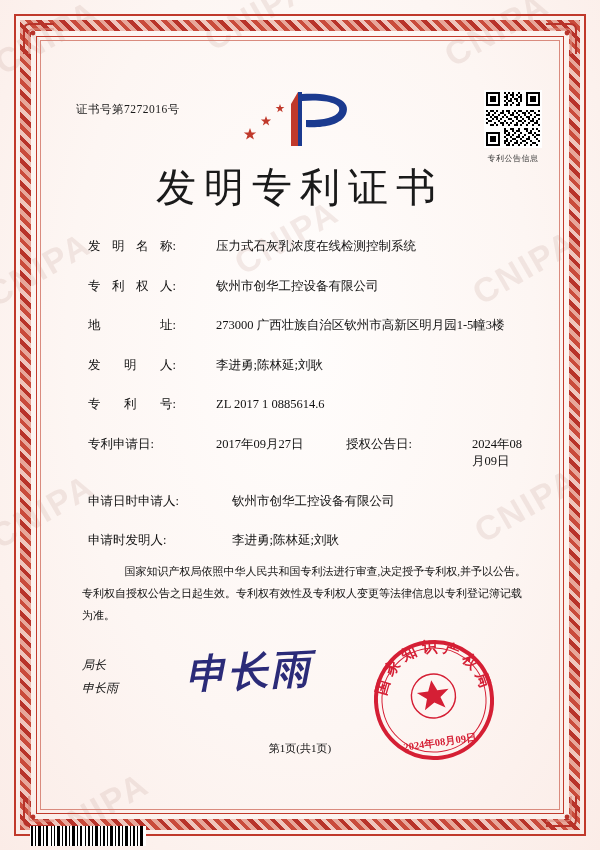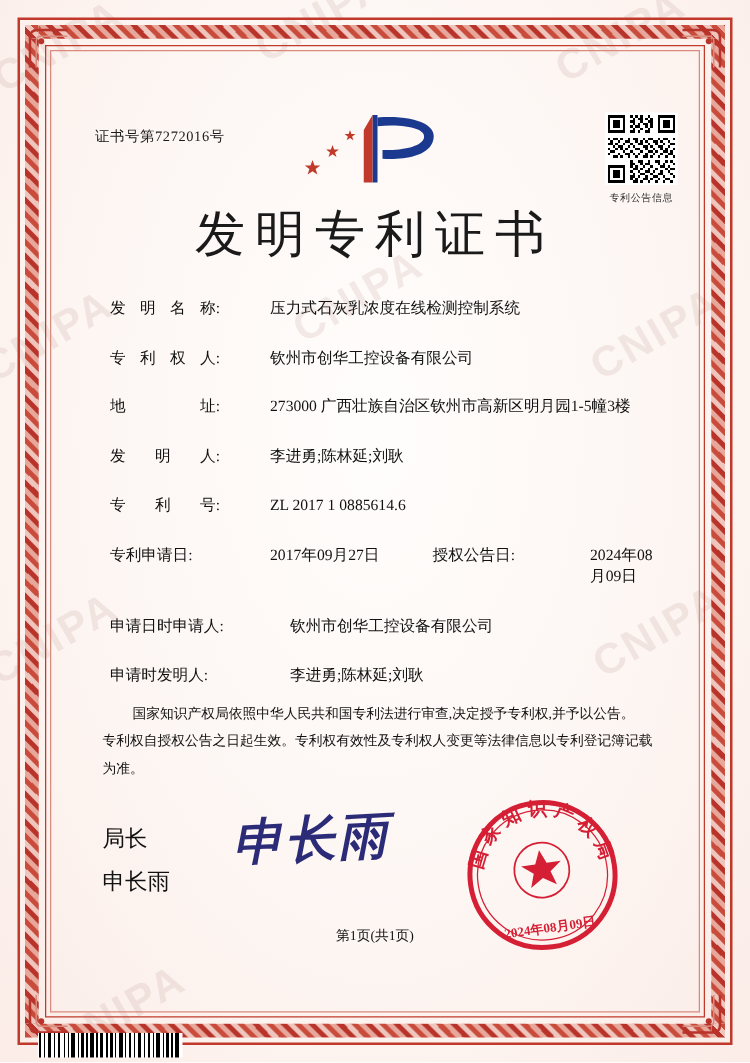--- a/index.html
+++ b/index.html
@@ -203,23 +203,24 @@
     position: absolute;
     top: 592px;
     left: 34px;
     right: 26px;
     height: 130px;
   }
   .director {
     position: absolute;
     left: 0;
     top: 14px;
-    font-size: 18px;
+    font-size: 12px;
     line-height: 1.9;
     color: #111;
+    font-style: italic;
   }
   .handwriting {
     position: absolute;
     left: 104px;
     top: 4px;
     font-size: 40px;
     color: #1a1a6e;
     font-family: "DejaVu Serif", serif;
     font-style: italic;
     font-weight: bold;
@@ -563,21 +564,21 @@
       </div>
 
       <div class="field-row">
         <div class="field-label" style="width:104px;flex:0 0 104px;">申请时发明人:</div>
         <div class="field-value">李进勇;陈林延;刘耿</div>
       </div>
 
     </div>
 
     <div class="statement">
-      <p style="text-indent:24px;">国家知识产权局依照中华人民共和国专利法进行审查,决定授予专利权,并予以公告。</p>
+      <p style="text-indent:24px;text-align:right;">国家知识产权局依照中华人民共和国专利法进行审查,决定授予专利权,并予以公告。</p>
       <p>专利权自授权公告之日起生效。专利权有效性及专利权人变更等法律信息以专利登记簿记载为准。</p>
     </div>
 
     <div class="sig-area">
       <div class="director">
         <div>局长</div>
         <div>申长雨</div>
       </div>
 
       <div class="handwriting">申长雨</div>

